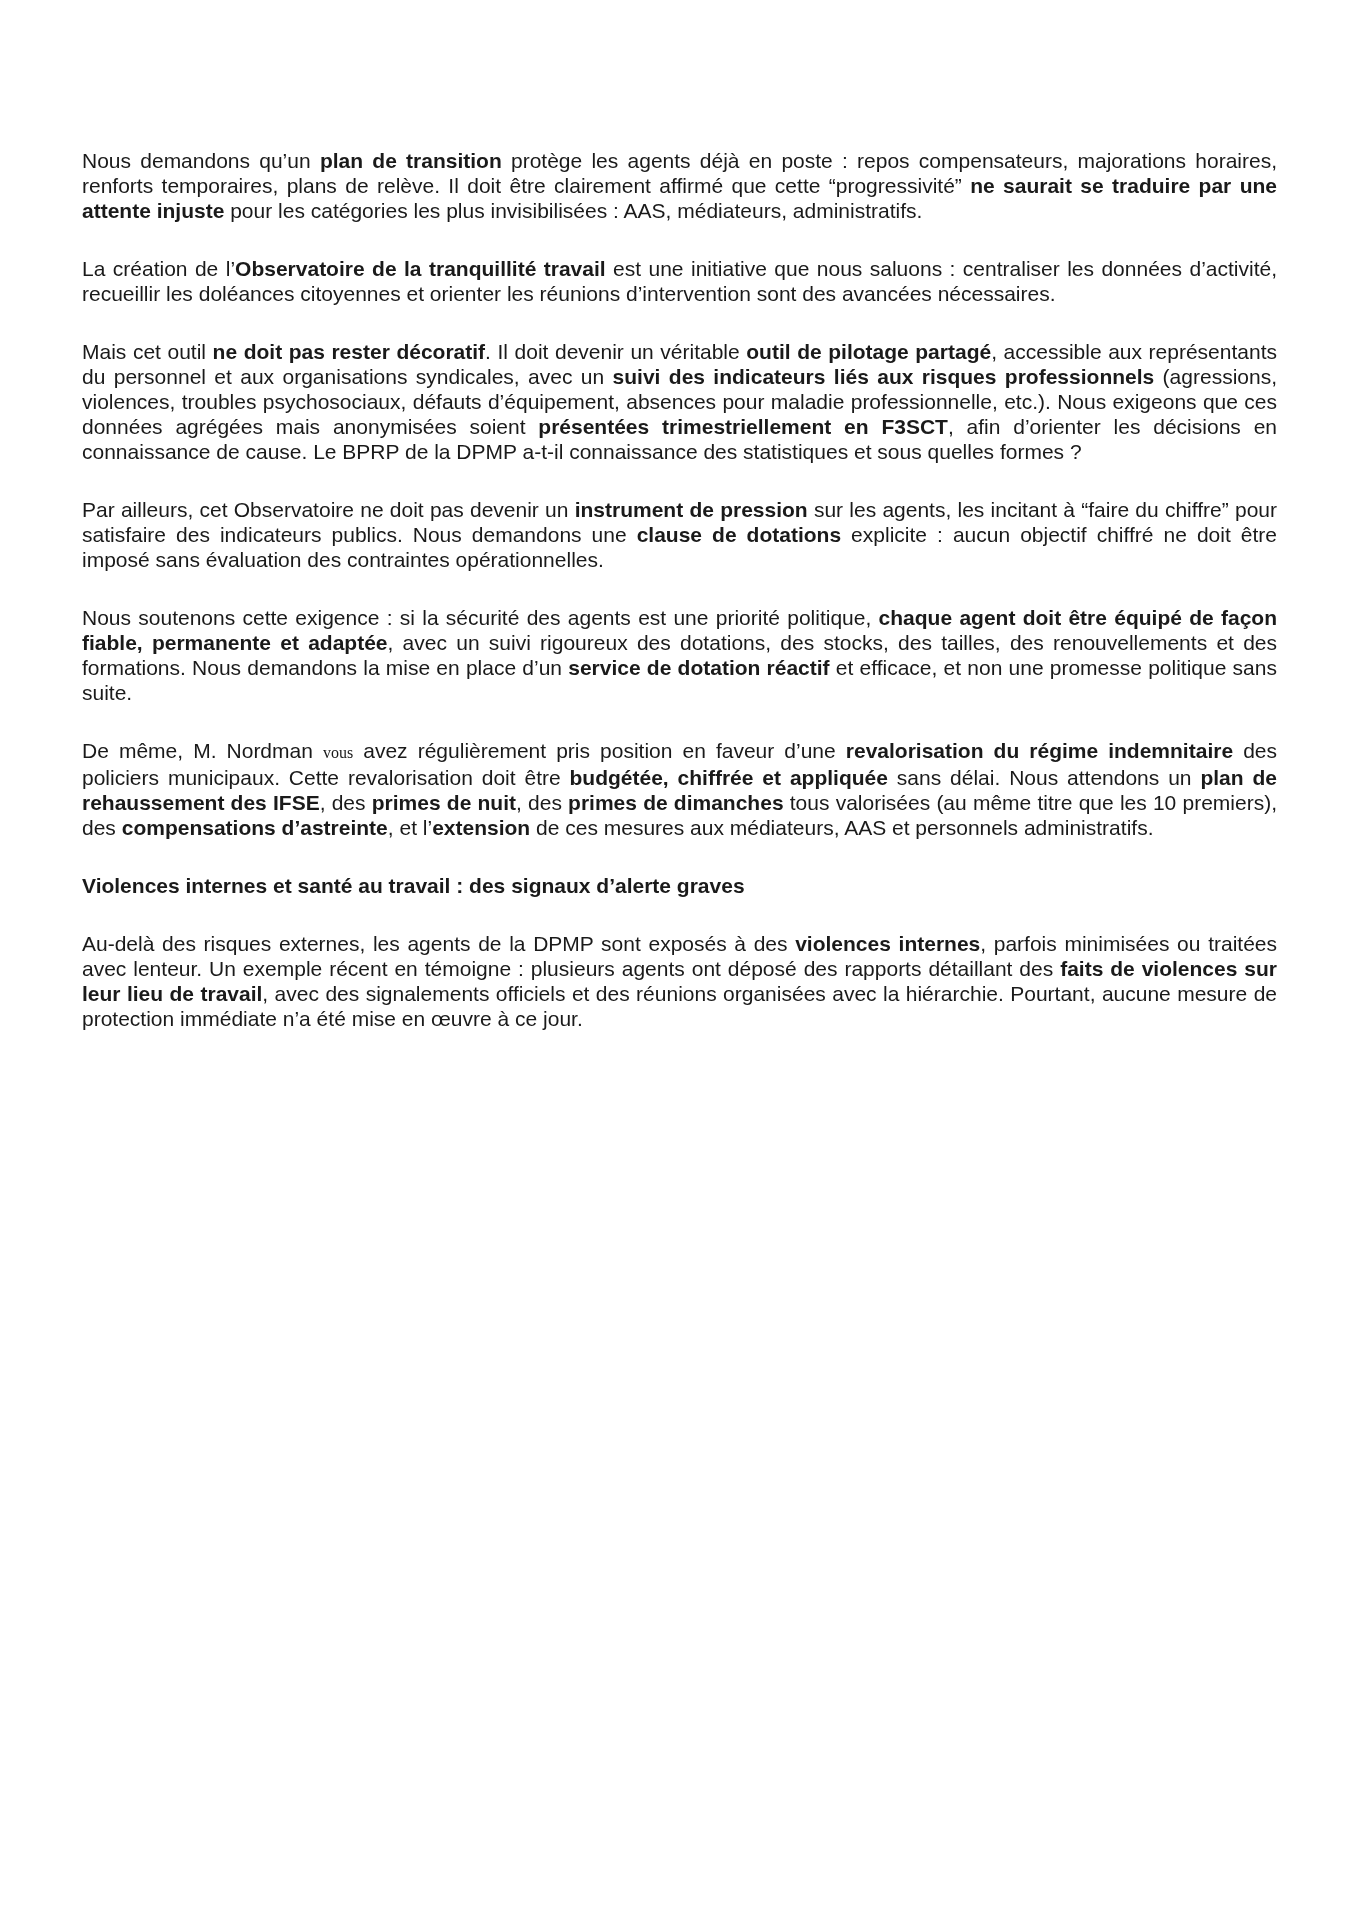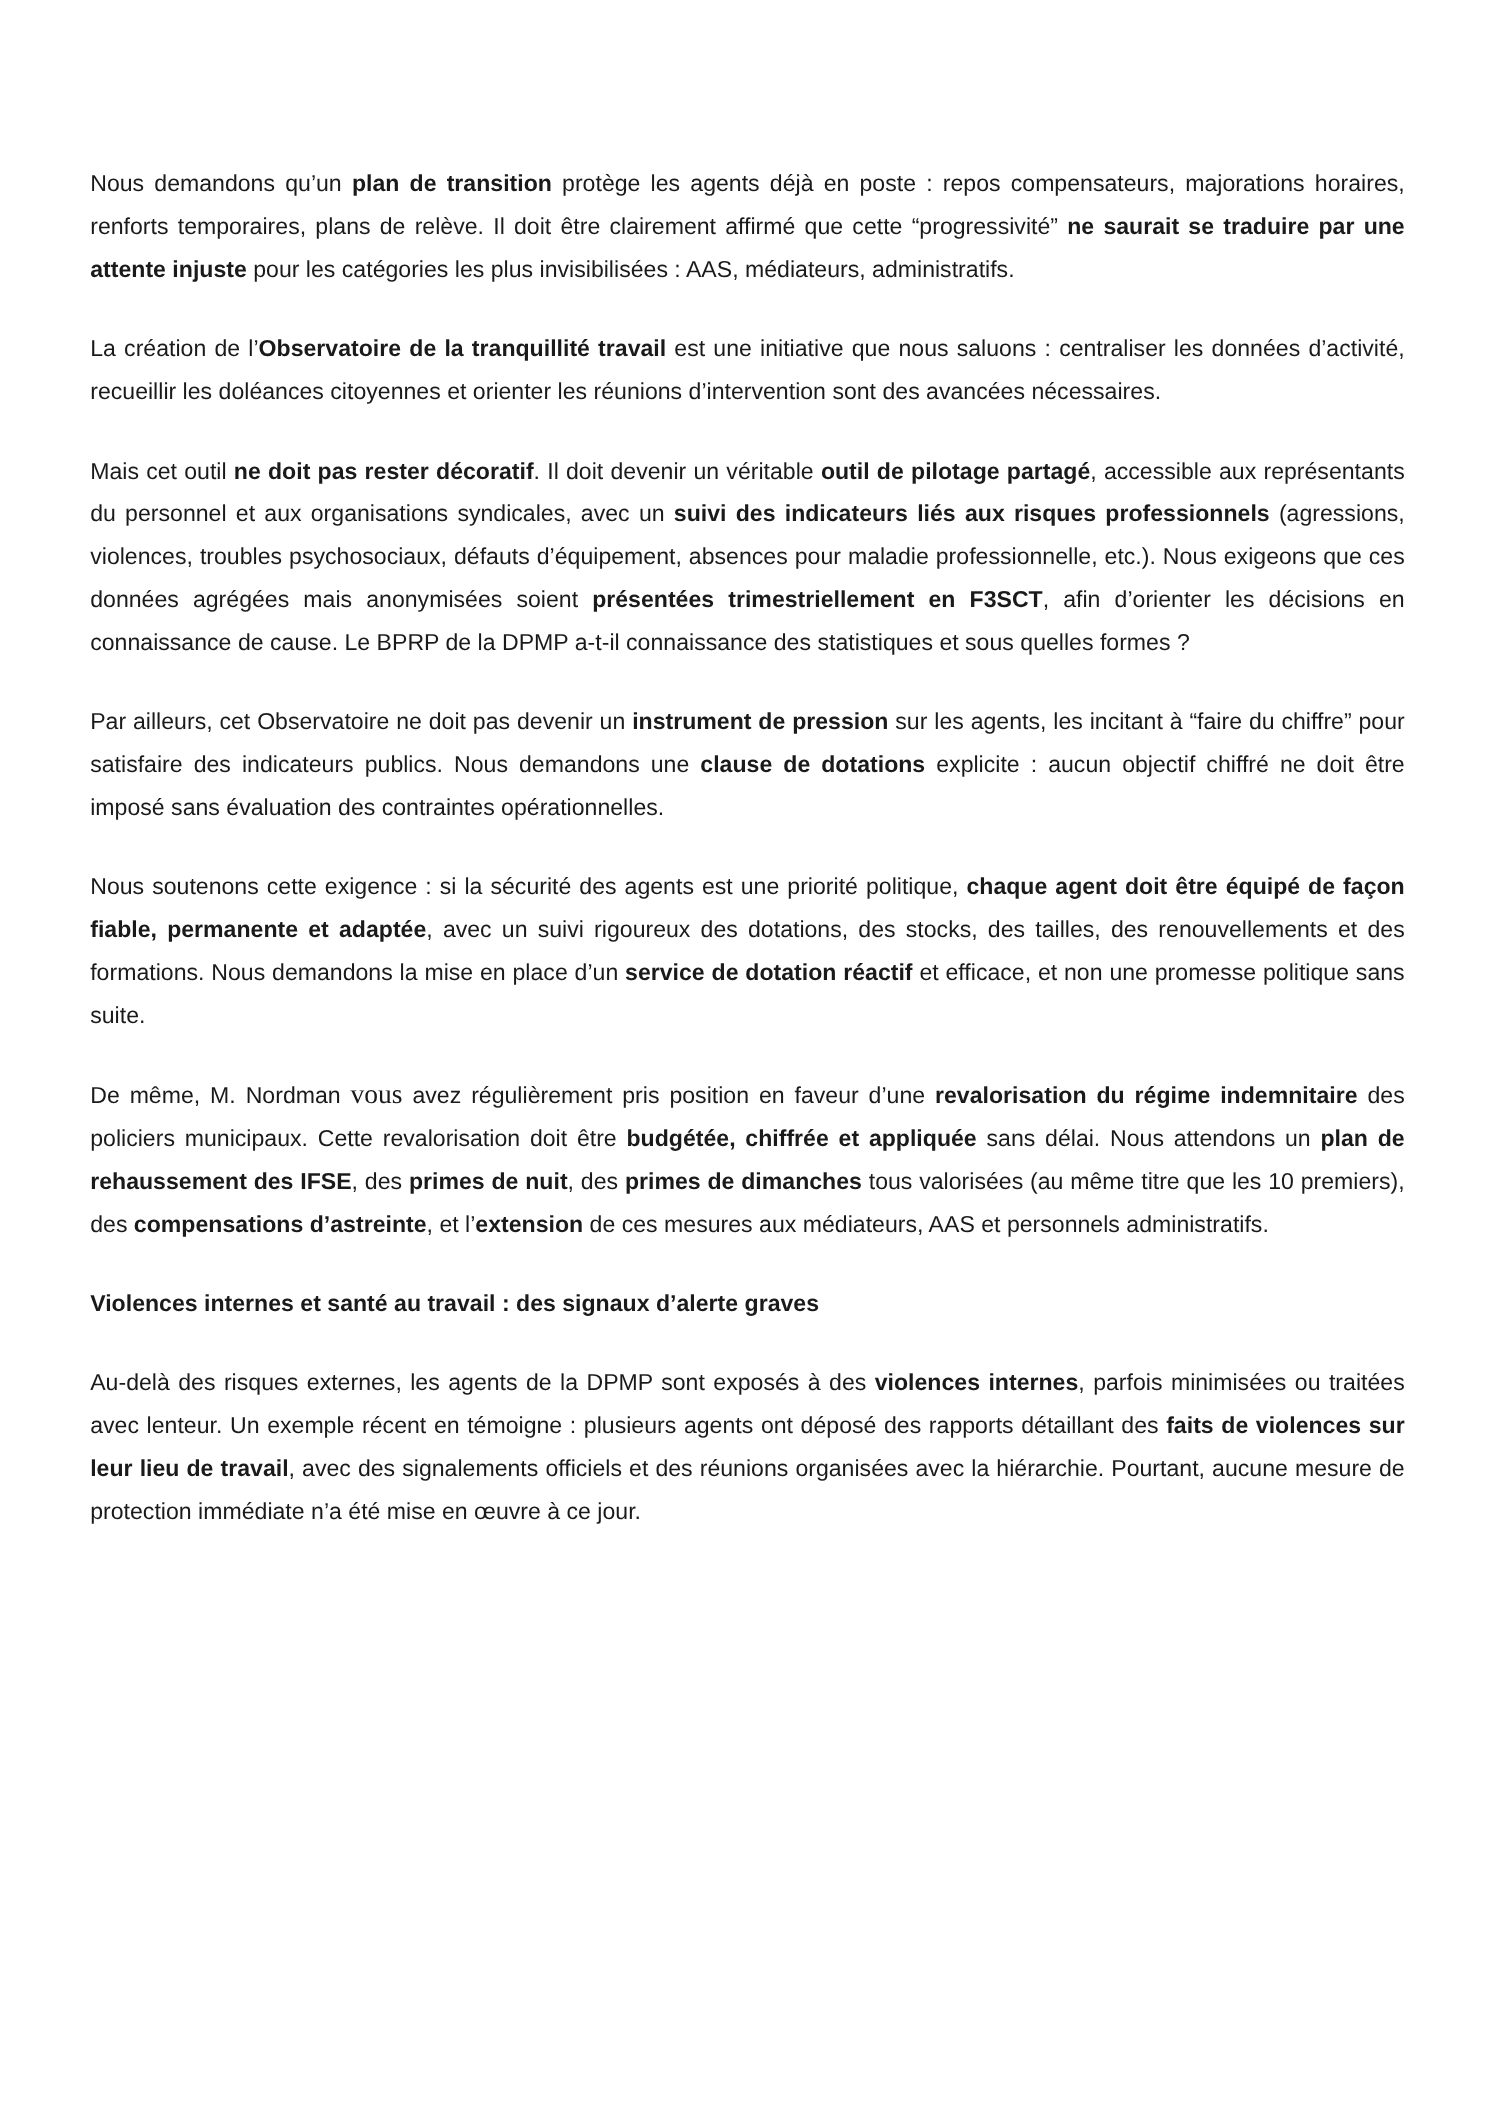--- a/index.html
+++ b/index.html
@@ -4,34 +4,34 @@
 <style>
   html, body { margin: 0; padding: 0; background: #ffffff; }
   body { width: 1357px; height: 1920px; position: relative; overflow: hidden; }
   .page {
     position: absolute;
     left: 82px;
     top: 148px;
     width: 1195px;
     font-family: "Liberation Sans", sans-serif;
     font-size: 21px;
-    line-height: 39px;
+    line-height: 25px;
     color: #1a1a1a;
   }
   .para {
     margin: 0 0 33px 0;
     text-align: justify;
   }
   .heading {
     margin: 0 0 33px 0;
     font-weight: bold;
     text-align: justify;
   }
   b { font-weight: bold; }
-  .serif { font-family: "Liberation Serif", serif; font-size: 25px; }
+  .serif { font-family: "Liberation Serif", serif; font-size: 16px; }
 </style>
 </head>
 <body>
 
 <div class="page">
 
   <p class="para">
     <span>Nous demandons qu’un </span><b>plan de transition</b><span> protège les agents déjà en poste : repos compensateurs, majorations horaires, renforts temporaires, plans de relève. Il doit être clairement affirmé que cette “progressivité” </span><b>ne saurait se traduire par une attente injuste</b><span> pour les catégories les plus invisibilisées : AAS, médiateurs, administratifs.</span>
   </p>
 

